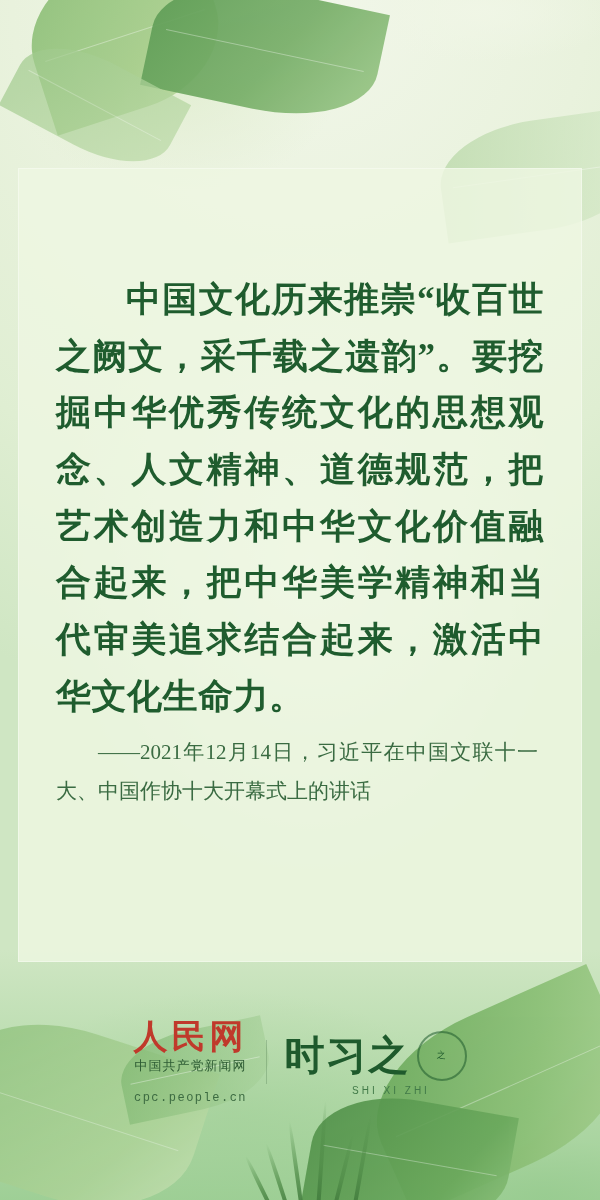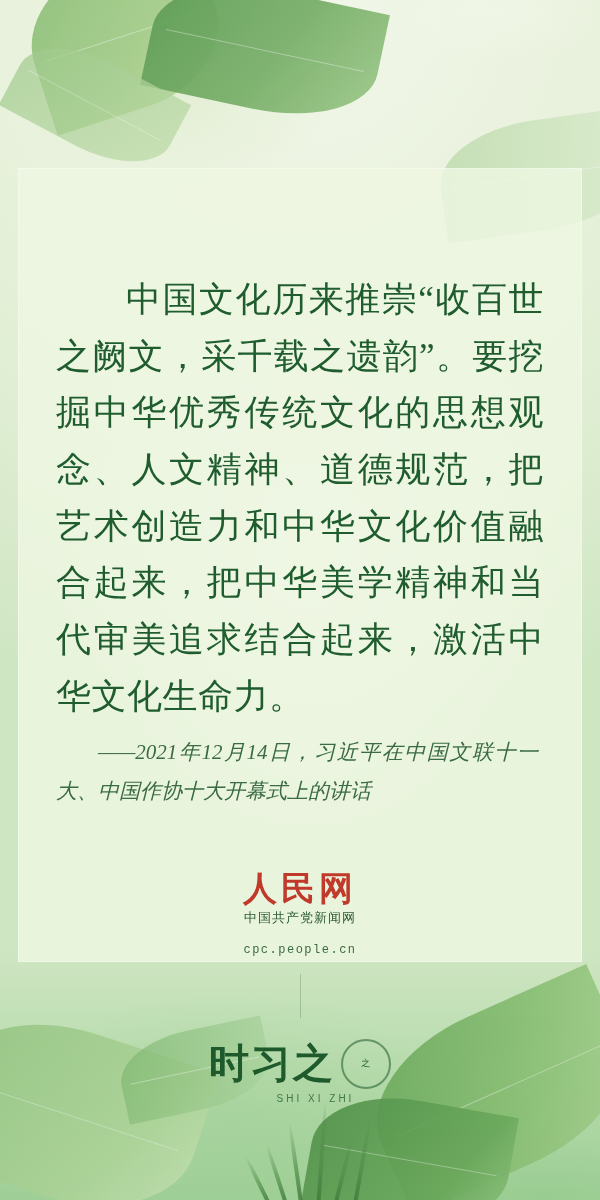--- a/index.html
+++ b/index.html
@@ -147,48 +147,46 @@
     position: absolute;
     left: 38px;
     right: 38px;
     top: 104px;
     font-size: 35px;
     line-height: 1.62;
     color: #1f5c2e;
     letter-spacing: 0.5px;
     text-align: justify;
     text-indent: 2em;
-    font-weight: 400;
+    font-weight: 700;
     font-family: "Liberation Serif", "DejaVu Serif", serif;
   }
 
   .attribution {
     position: absolute;
     left: 38px;
     right: 44px;
     top: 565px;
     font-size: 21px;
     line-height: 1.85;
     color: #3a6b42;
     text-indent: 2em;
     text-align: justify;
     font-family: "Liberation Serif", "DejaVu Serif", serif;
-    font-style: italic;
   }
 
   
   .footer {
     position: absolute;
     left: 0; right: 0;
     bottom: 96px;
     display: flex;
     align-items: center;
     justify-content: center;
     gap: 18px;
-    flex-direction: column;
   }
 
   .people-logo {
     display: flex;
     flex-direction: column;
     align-items: center;
     line-height: 1;
   }
   .people-logo .cn {
     font-size: 34px;

